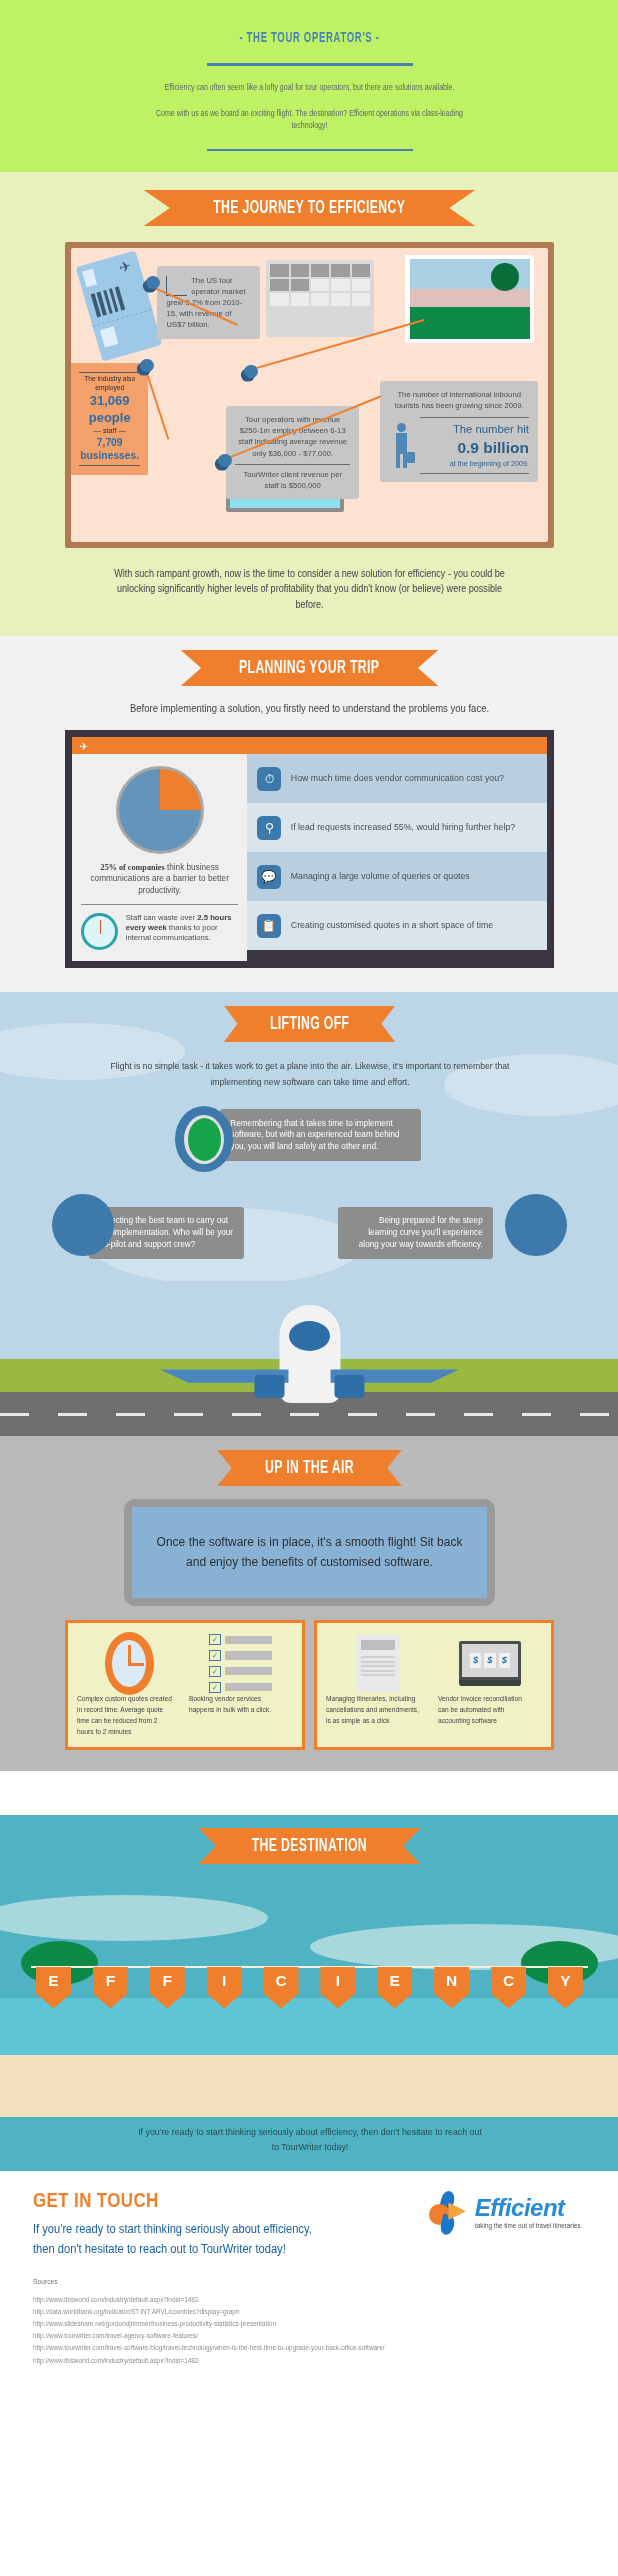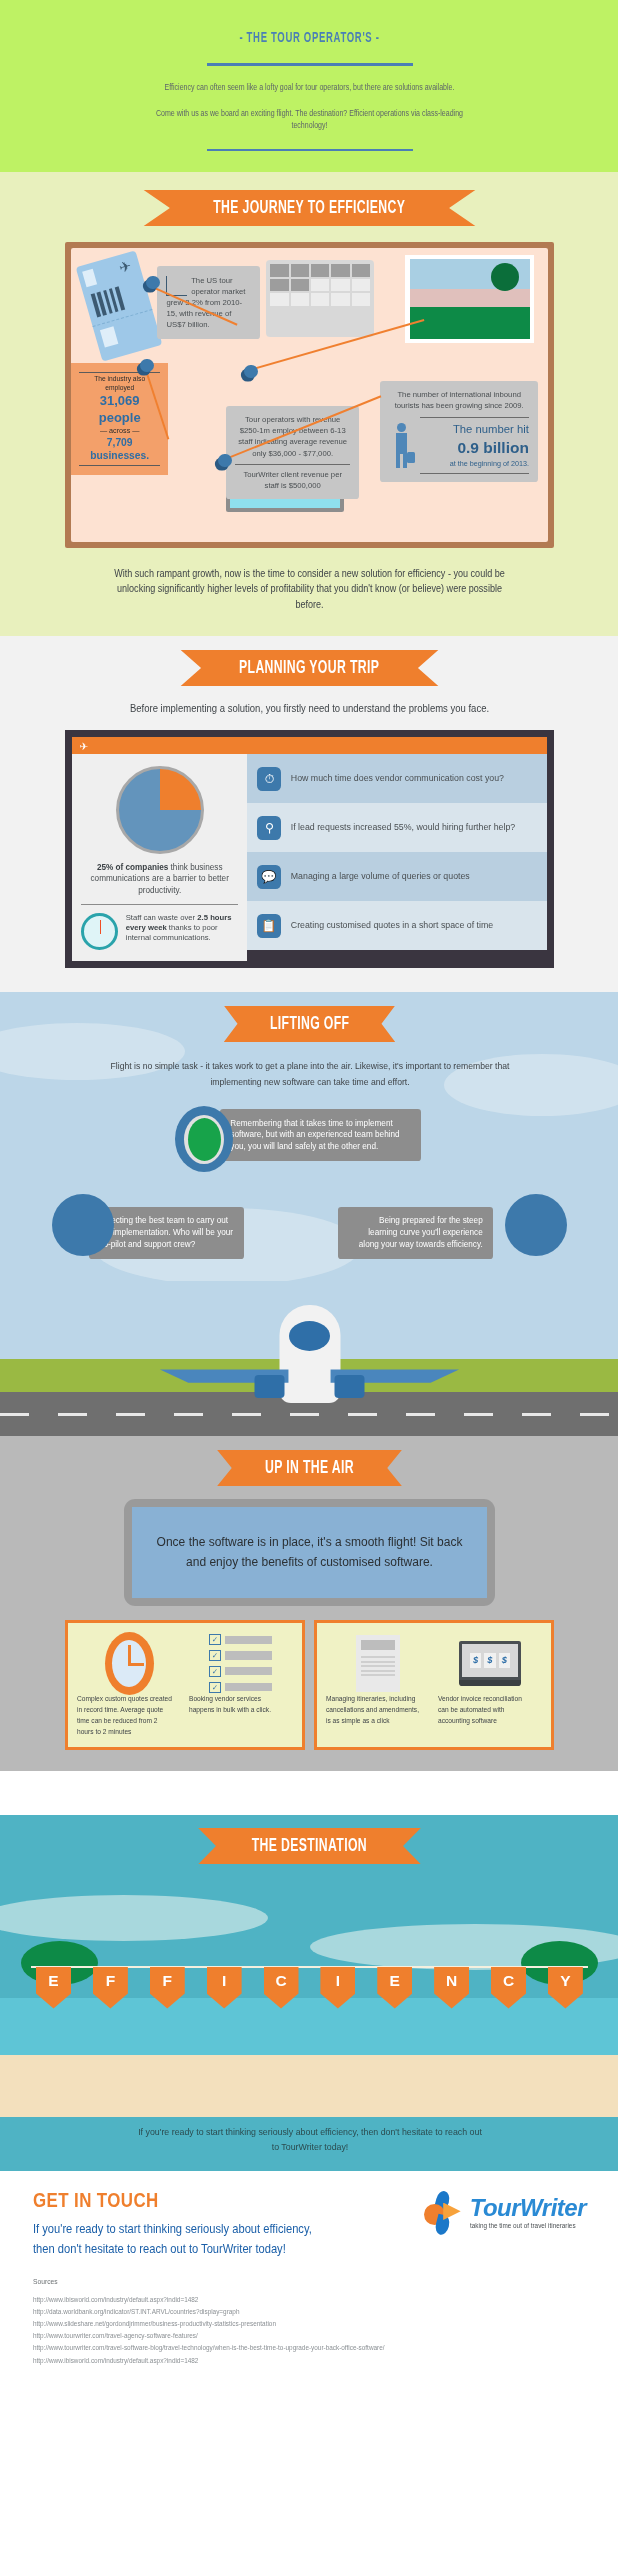--- a/index.html
+++ b/index.html
@@ -135,21 +135,21 @@
   }
   .sec-planning > * { position: relative; }
   .plan-panel { width: 489px; margin: 13.4px auto 0; background: #3a3540; padding: 7.2px; }
   .plan-top { background: #ef7f2d; height: 17.5px; display:flex; align-items:center; padding-left:7.2px; color:#fff; font-size:10.3px; }
   .plan-body { display: grid; grid-template-columns: 175px 1fr; }
   .plan-left { background: #efefef; padding: 11.3px 9.3px; }
   .pie-wrap { display:flex; justify-content:center; margin-bottom:8.2px; }
   .pie { width: 88px; height: 88px; border-radius: 50%; border: 3.6px solid #a8a8a8;
          background: conic-gradient(#ef7f2d 0 25%, #6394bc 25% 100%); }
   .pie-cap { text-align:center; color:#4a4f52; font-size:8.2px; line-height:1.4; }
-  .pie-cap b { color:#3b4145; font-weight:bold; }
+  .pie-cap b { color:#3b4145; font-weight:bold;font-family:Liberation Serif, serif; }
   .plan-left hr { border:none; border-top:1px solid #8b8b8b; margin:8.2px 0 7.2px; }
   .clock-row { display:flex; gap:7.2px; align-items:flex-start; }
   .clock { width:37px; height:37px; border-radius:50%; border:3.6px solid #2aa3ab; background:#dff4f7; flex:0 0 auto; position:relative; }
   .clock::after { content:""; position:absolute; left:50%; top:4.1px; width:1.5px; height:14.4px; background:#f04e23; }
   .clock-txt { color:#4a4f52; font-size:7.7px; line-height:1.35; }
   .clock-txt b { color:#3b4145; }
   .plan-right { display:flex; flex-direction:column; }
   .q-row { display:flex; align-items:center; gap:9.3px; padding:8.2px 10.3px; min-height:49px; }
   .q-row:nth-child(odd) { background:#b9cfe0; }
   .q-row:nth-child(even) { background:#d9e4ec; }
@@ -338,25 +338,25 @@
         <div class="pin" style="left:75px; top:28px;"></div>
         <div class="pin" style="left:69px; top:111px;"></div>
         <div class="pin" style="left:147px; top:206px;"></div>
         <div class="pin" style="left:173px; top:117px;"></div>
 
         <div class="stat-box" style="left:86px; top:18.5px; width:103px;">
           <span style="display:inline-block;float:left;width:20.6px;height:20.6px;border-left:1.5px solid #3c5a72;border-bottom:1.5px solid #3c5a72;margin:1px 4.1px 0 0;"></span>
           <span>The US tour operator market grew 3.2% from 2010-15, with revenue of US$7 billion.</span>
         </div>
 
-        <div class="orange-box" style="left:0; top:115px; width:97px;">
+        <div class="orange-box" style="left:0; top:115px; width:77px;">
           <hr>
           <div style="font-size:6.7px">The industry also employed</div>
           <div class="big">31,069 people</div>
-          <div style="font-size:7.2px">— across —</div>
+          <div style="font-size:7.2px">— staff —</div>
           <div class="big" style="font-size:10.3px">7,709 businesses.</div>
           <hr>
         </div>
 
         <div class="stat-box" style="left:155px; top:158px; width:133px; text-align:center;">
           <div>Tour operators with revenue $250-1m employ between 6-13 staff indicating average revenue only $36,000 - $77,000.</div>
           <hr style="border:none;border-top:1px solid #6b6b6b;margin:5.2px 0 4.1px;">
           <div>TourWriter client revenue per staff is $500,000</div>
         </div>
 
@@ -367,21 +367,21 @@
               <i style="position:absolute;left:7.2px;top:0;width:9.3px;height:9.3px;border-radius:50%;background:#4f87b8;"></i>
               <i style="position:absolute;left:6.2px;top:10.3px;width:11.3px;height:20.6px;background:#4f87b8;"></i>
               <i style="position:absolute;left:6.2px;top:30px;width:4.6px;height:15.5px;background:#4f87b8;"></i>
               <i style="position:absolute;left:13.4px;top:30px;width:4.6px;height:15.5px;background:#4f87b8;"></i>
               <i style="position:absolute;left:17.5px;top:29px;width:8.2px;height:11.3px;background:#4f87b8;border-radius:1.5px;"></i>
             </div>
             <div style="text-align:right;flex:1;">
               <hr style="border:none;border-top:1px solid #6b6b6b;margin:0 0 3.1px;">
               <div style="color:#2e5f8a;font-size:11.3px;">The number hit</div>
               <div style="color:#2e5f8a;font-size:15.5px;font-weight:bold;">0.9 billion</div>
-              <div style="color:#2e5f8a;font-size:7.2px;">at the beginning of 2013.</div>
+              <div style="color:#2e5f8a;font-size:7.2px;">at the beginning of 2009.</div>
               <hr style="border:none;border-top:1px solid #6b6b6b;margin:3.1px 0 0;">
             </div>
           </div>
         </div>
 
       </div>
     </div>
 
     <p class="lead">With such rampant growth, now is the time to consider a new solution for efficiency - you could be unlocking significantly higher levels of profitability that you didn't know (or believe) were possible before.</p>
   </section>
@@ -604,21 +604,21 @@
         <div class="foot-cta">If you're ready to start thinking seriously about efficiency, then don't hesitate to reach out to TourWriter today!</div>
       </div>
       <div class="logo">
         <div class="logo-mark">
           <div class="d1"></div>
             <div class="d2"></div>
             <div class="d3"></div>
             <div class="d4"></div>
         </div>
         <div class="logo-txt">
-          <div class="lt1">TourWriter</div>
+          <div class="lt1">Efficient</div>
           <div class="lt2">taking the time out of travel itineraries</div>
         </div>
       </div>
     </div>
 
     <div class="sources-h">Sources</div>
     <ul class="sources">
       <li>http://www.ibisworld.com/industry/default.aspx?indid=1482</li>
       <li>http://data.worldbank.org/indicator/ST.INT.ARVL/countries?display=graph</li>
       <li>http://www.slideshare.net/gordondjrimmer/business-productivity-statistics-presentation</li>

